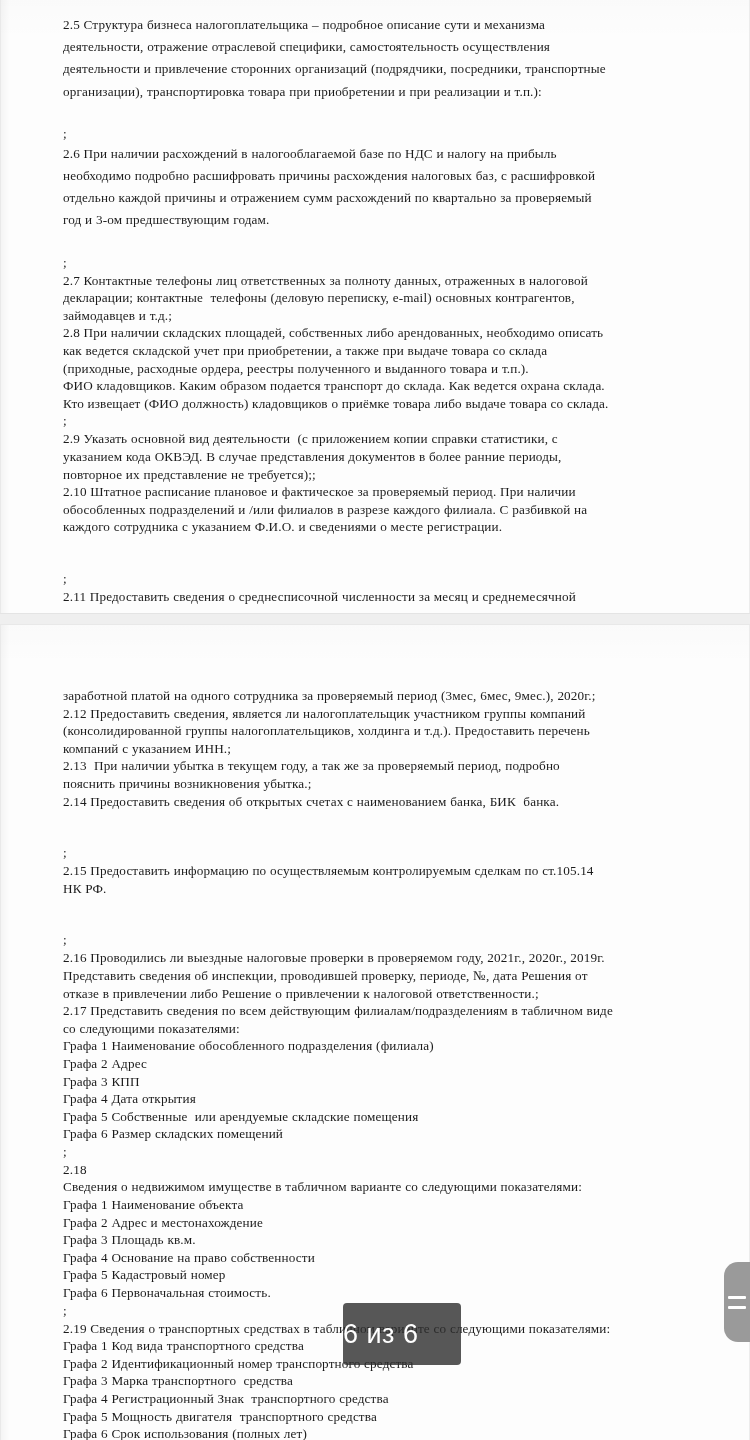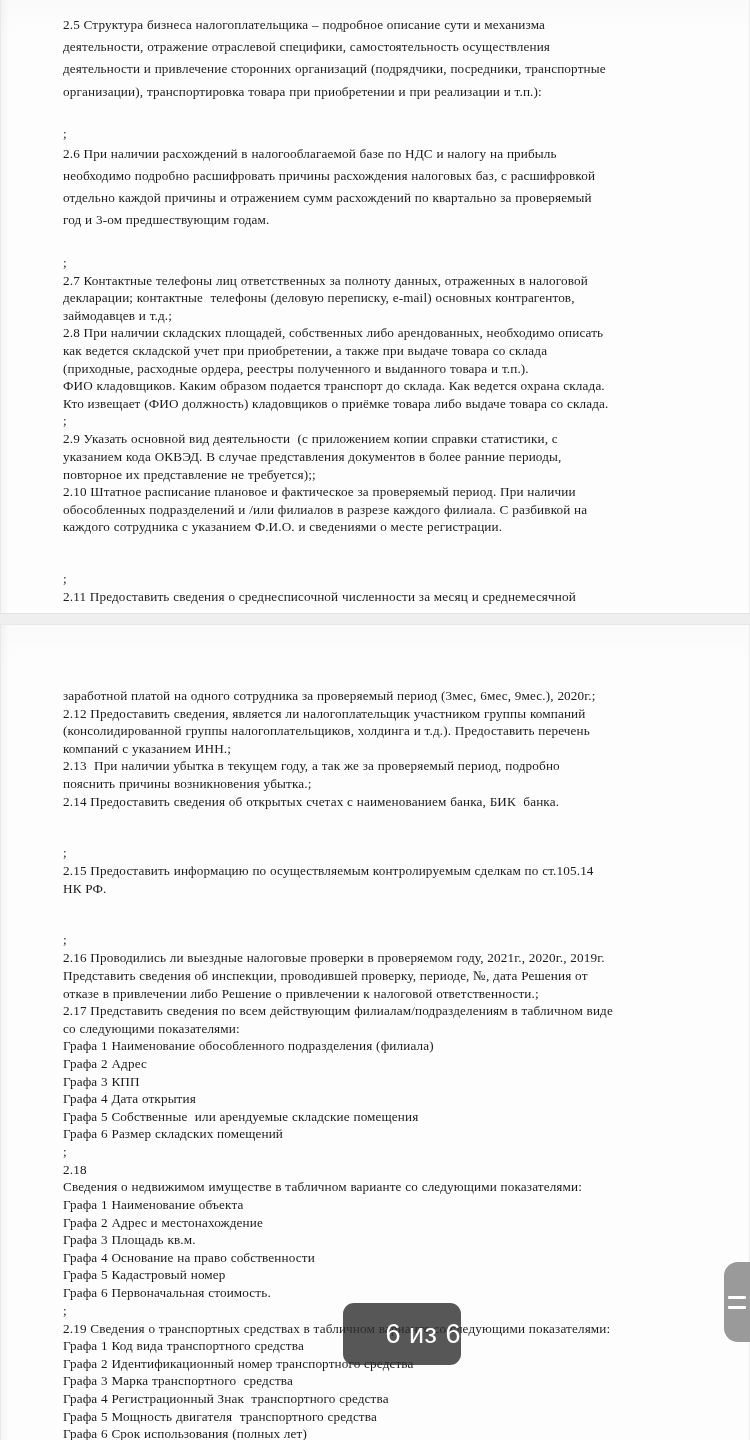--- a/index.html
+++ b/index.html
@@ -85,26 +85,26 @@
       linear-gradient(180deg, rgba(0,0,0,0.012), rgba(0,0,0,0) 40px);
   }
 
   
   #page-indicator {
     position: absolute;
     left: 343px;
     top: 1303px;
     width: 118px;
     height: 62px;
-    border-radius: 11px;
+    border-radius: 4px;
     background: rgba(45,45,45,0.80);
     color: #ffffff;
     display: flex;
     align-items: center;
-    justify-content: flex-end;
+    justify-content: flex-start;
     font-family: "Liberation Sans", "DejaVu Sans", sans-serif;
     font-size: 27px;
     letter-spacing: 0.5px;
     z-index: 30;
   }
 
   
   #scroll-handle {
     position: absolute;
     right: 0px;

